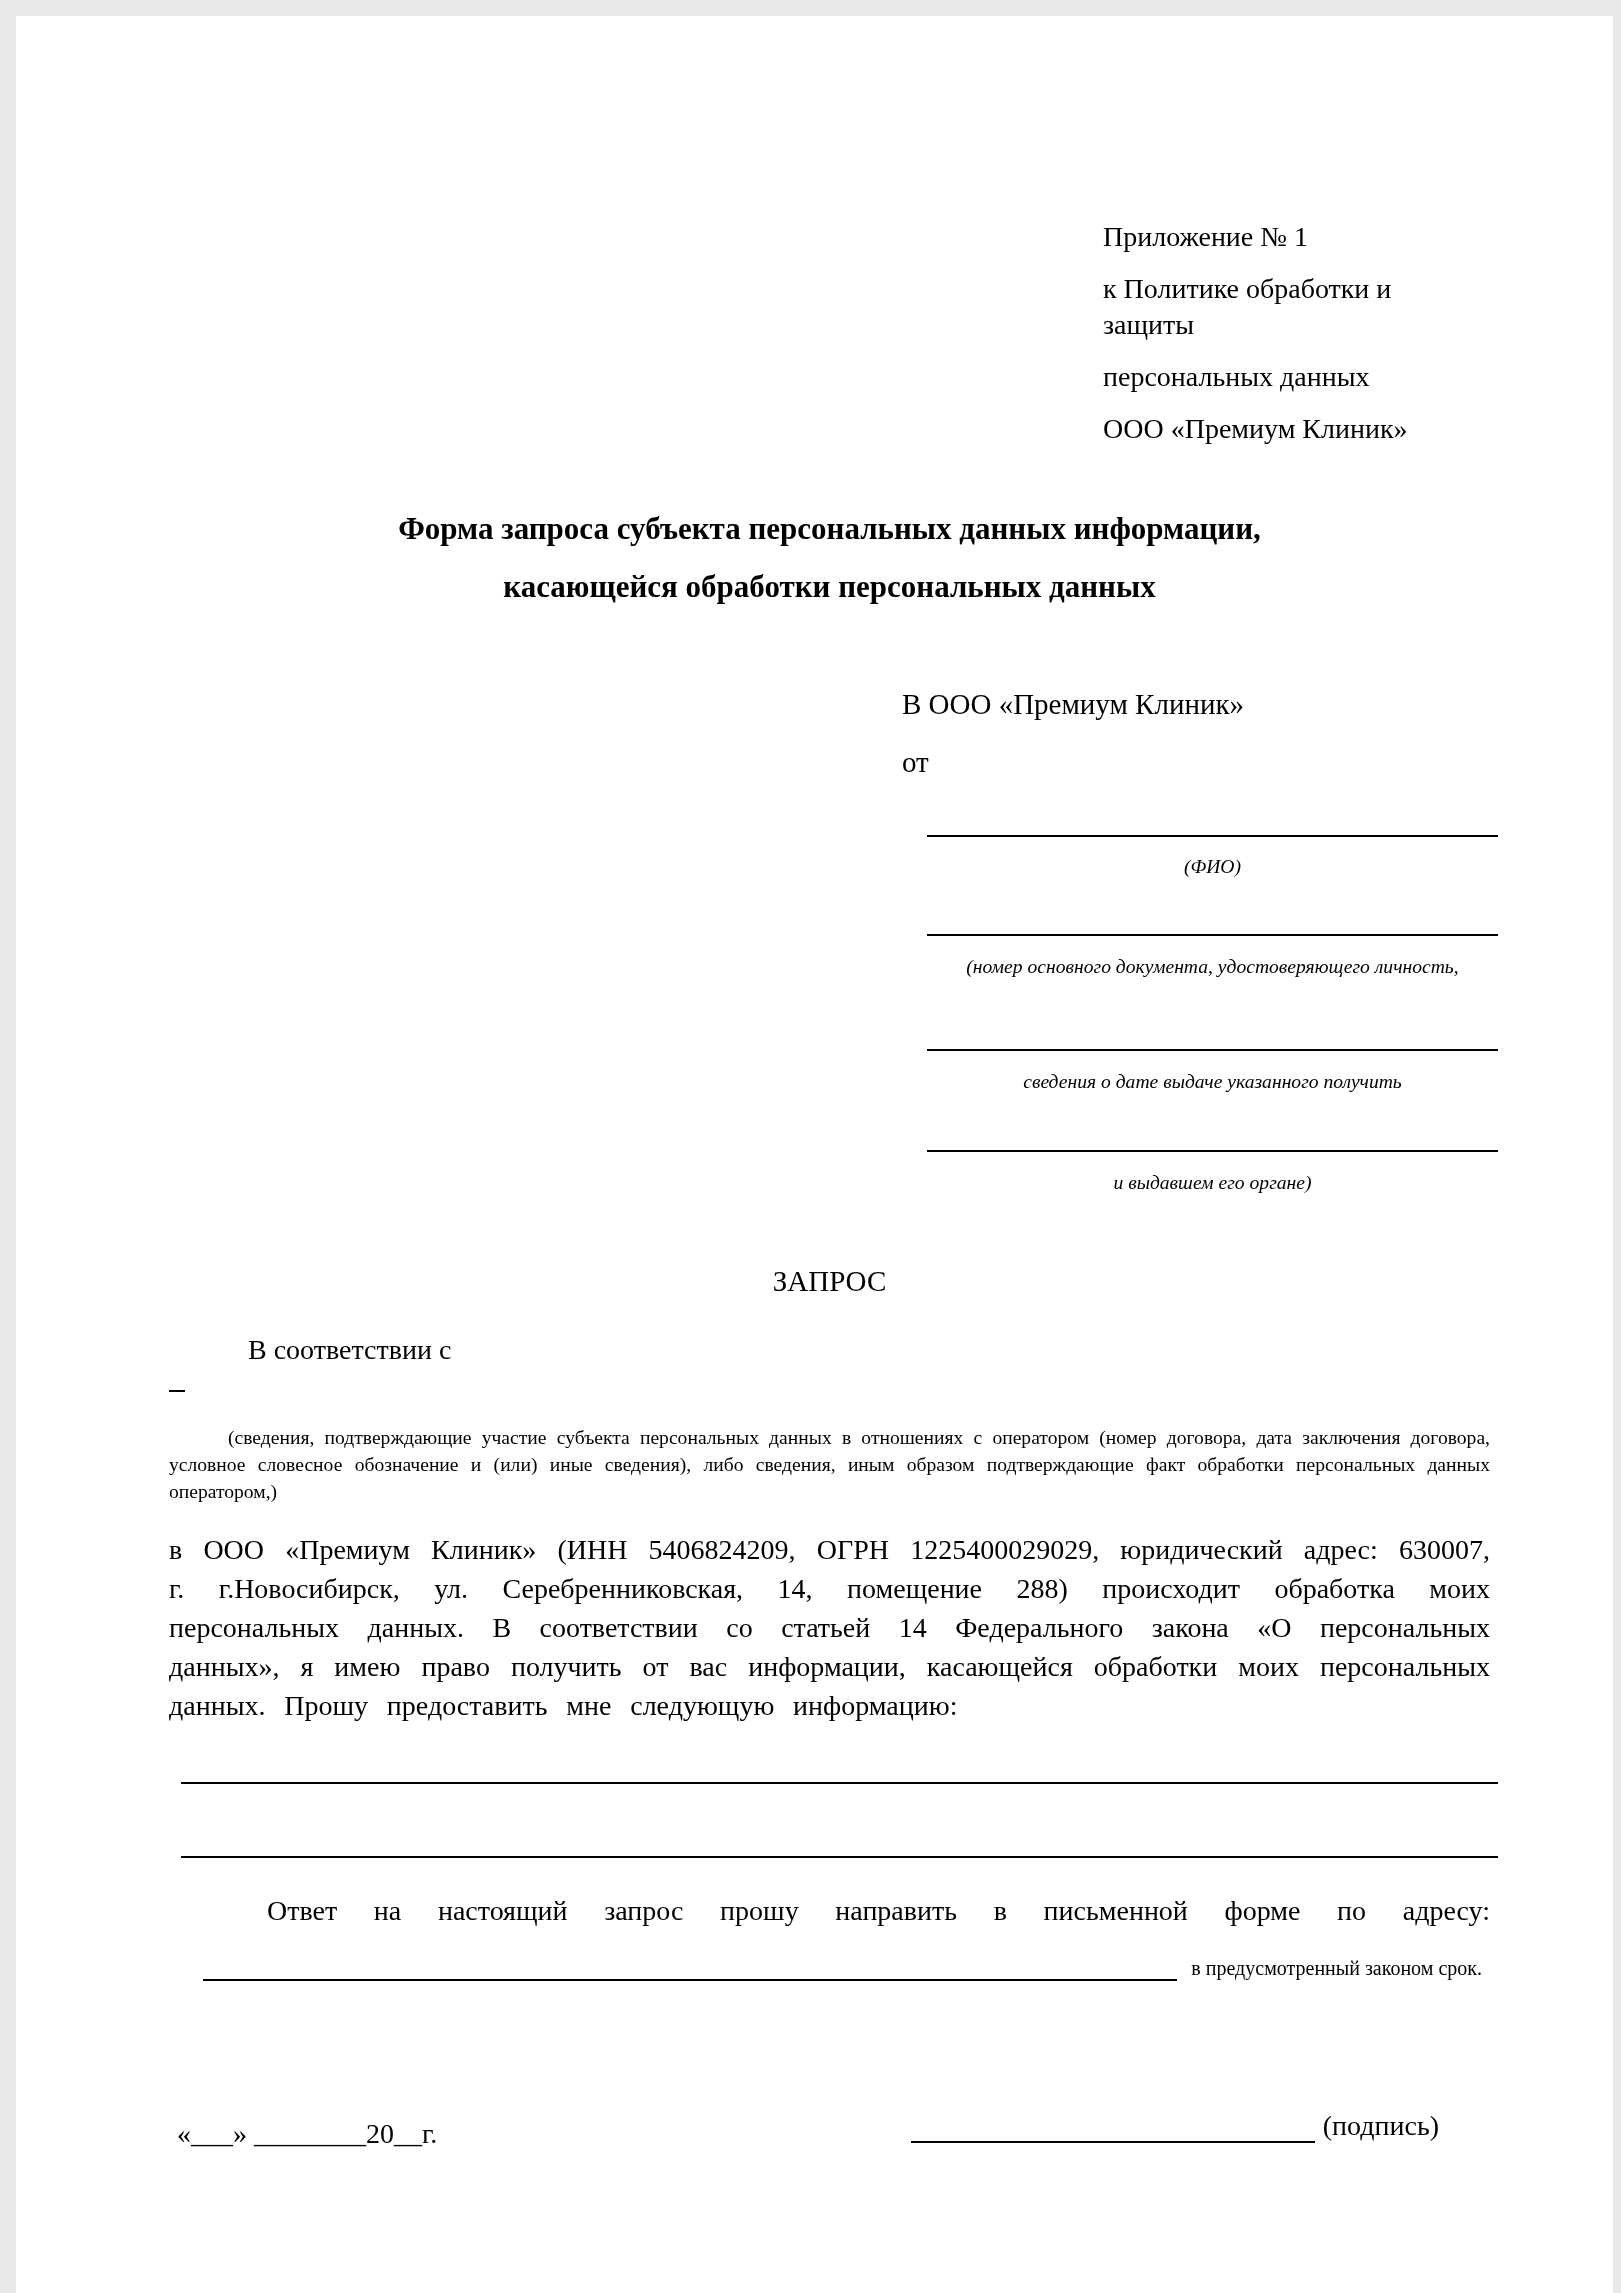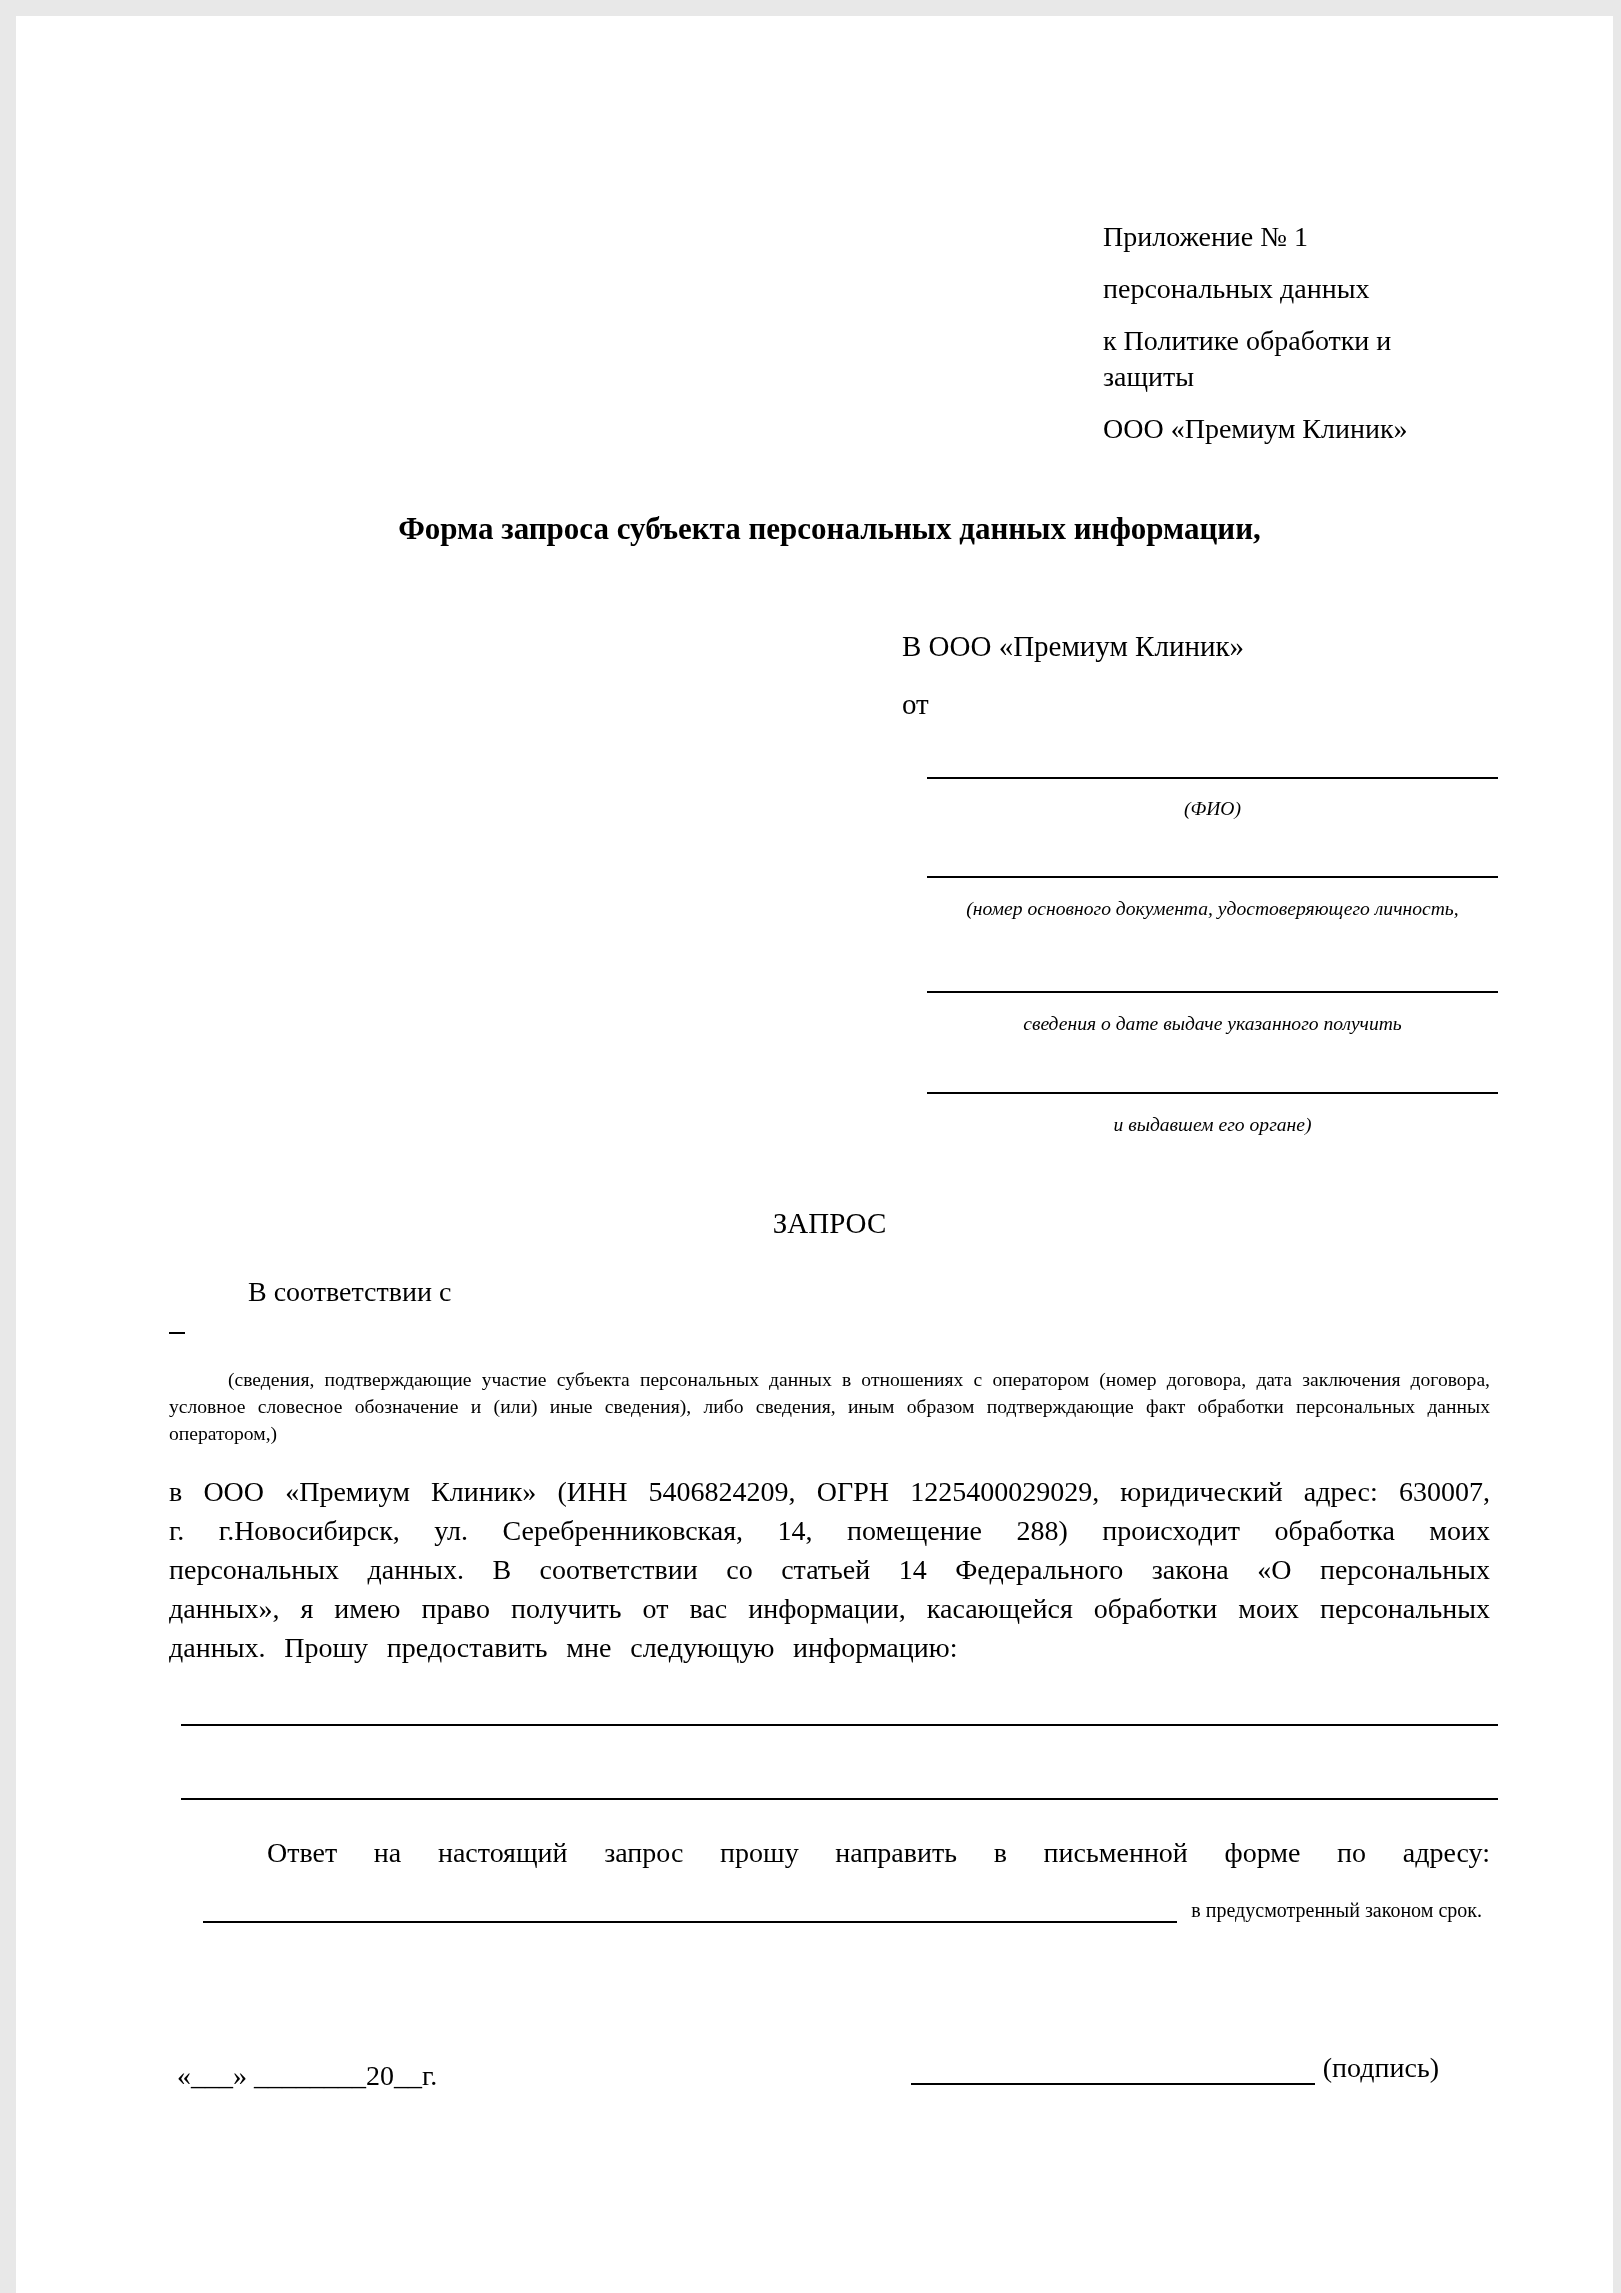--- a/index.html
+++ b/index.html
@@ -58,27 +58,28 @@
   .sign-caption { white-space: nowrap; }
 </style>
 </head>
 <body>
 
 <div class="page">
   <div class="content">
 
     <div class="appendix">
       <div>Приложение № 1</div>
+      <div>к Политике обработки и защиты</div>
       <div>персональных данных</div>
-      <div>к Политике обработки и защиты</div>
       <div>ООО «Премиум Клиник»</div>
     </div>
 
     <div class="doc-title">
       <div>Форма запроса субъекта персональных данных информации,</div>
+      <div>касающейся обработки персональных данных</div>
     </div>
 
     <div class="recipient">
       <div>В ООО «Премиум Клиник»</div>
       <div>от</div>
     </div>
 
     <div class="fields">
       <div class="field f1">
         <div class="field-rule"></div>

